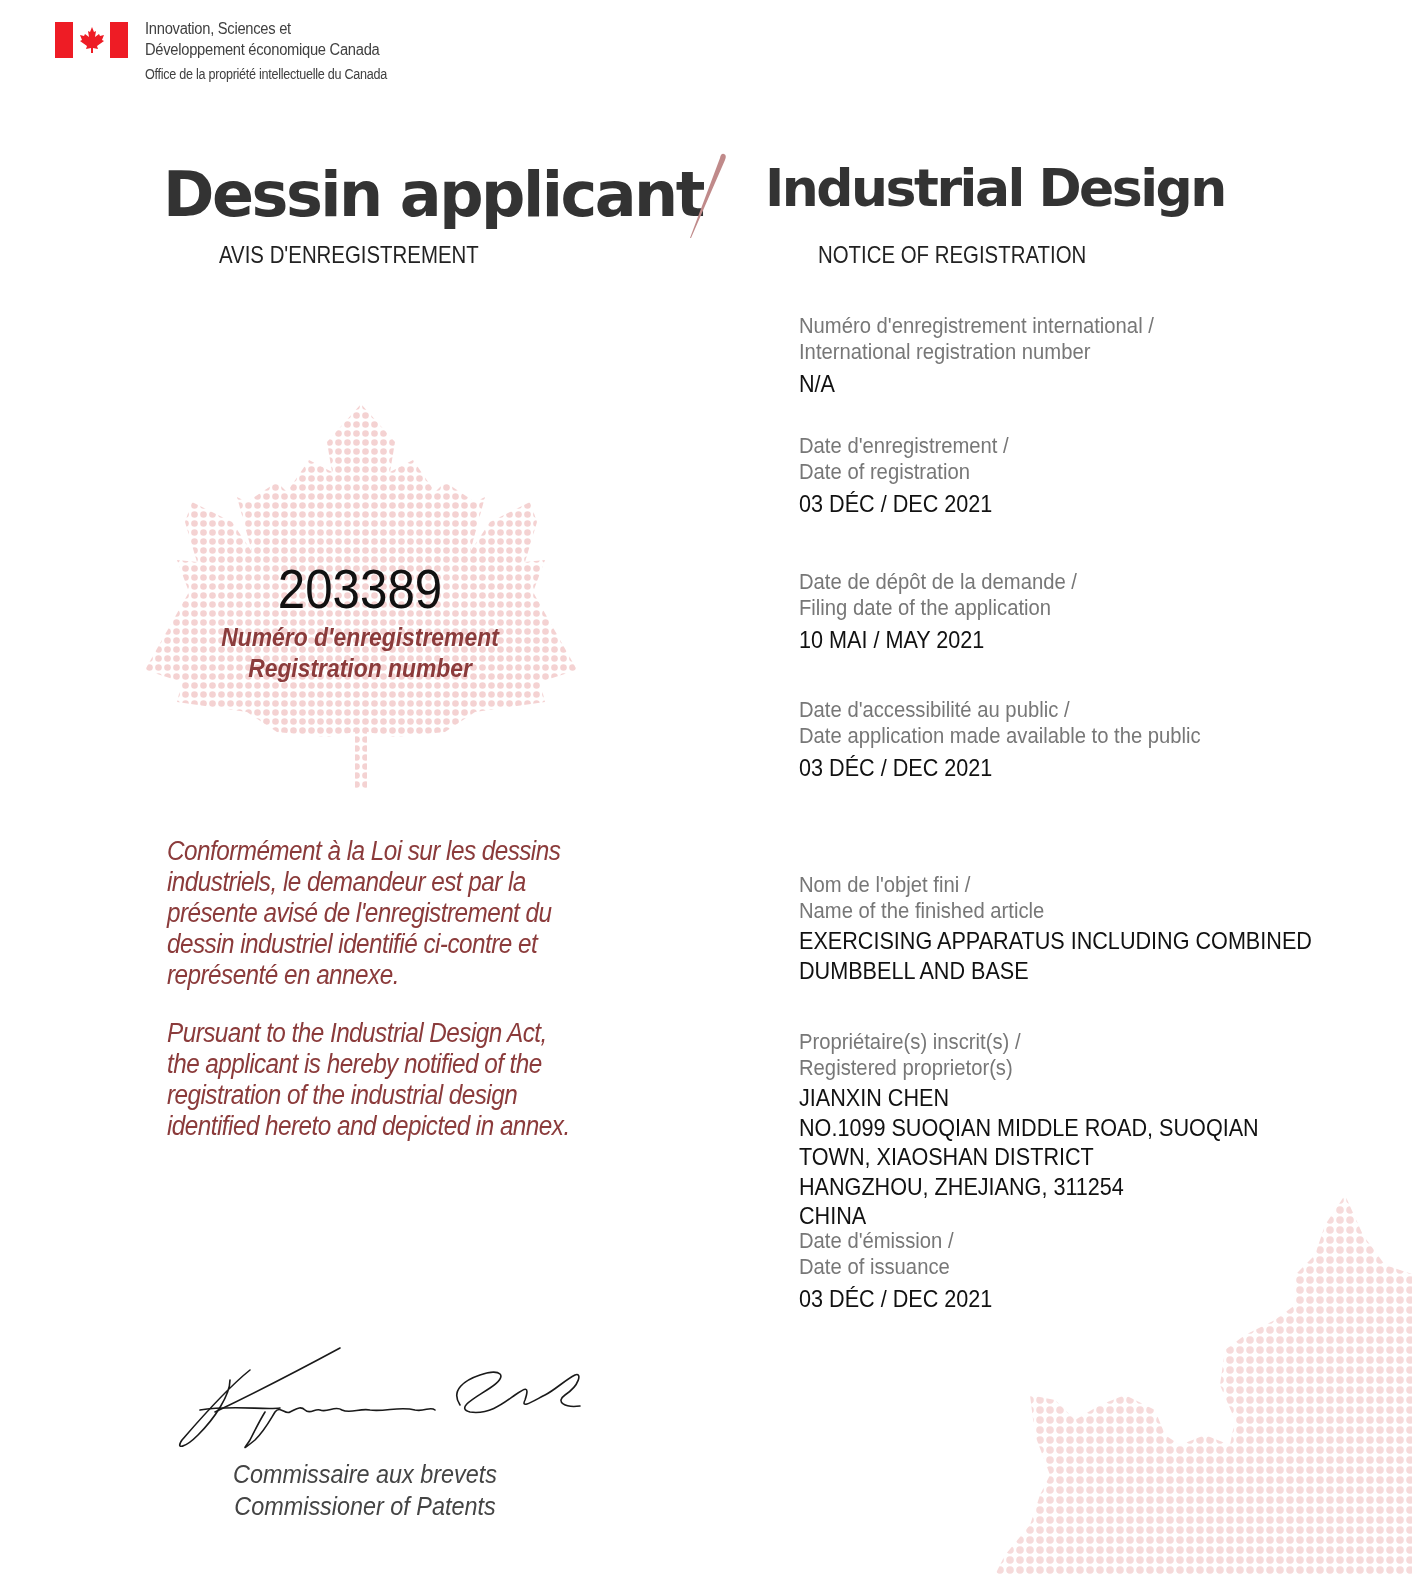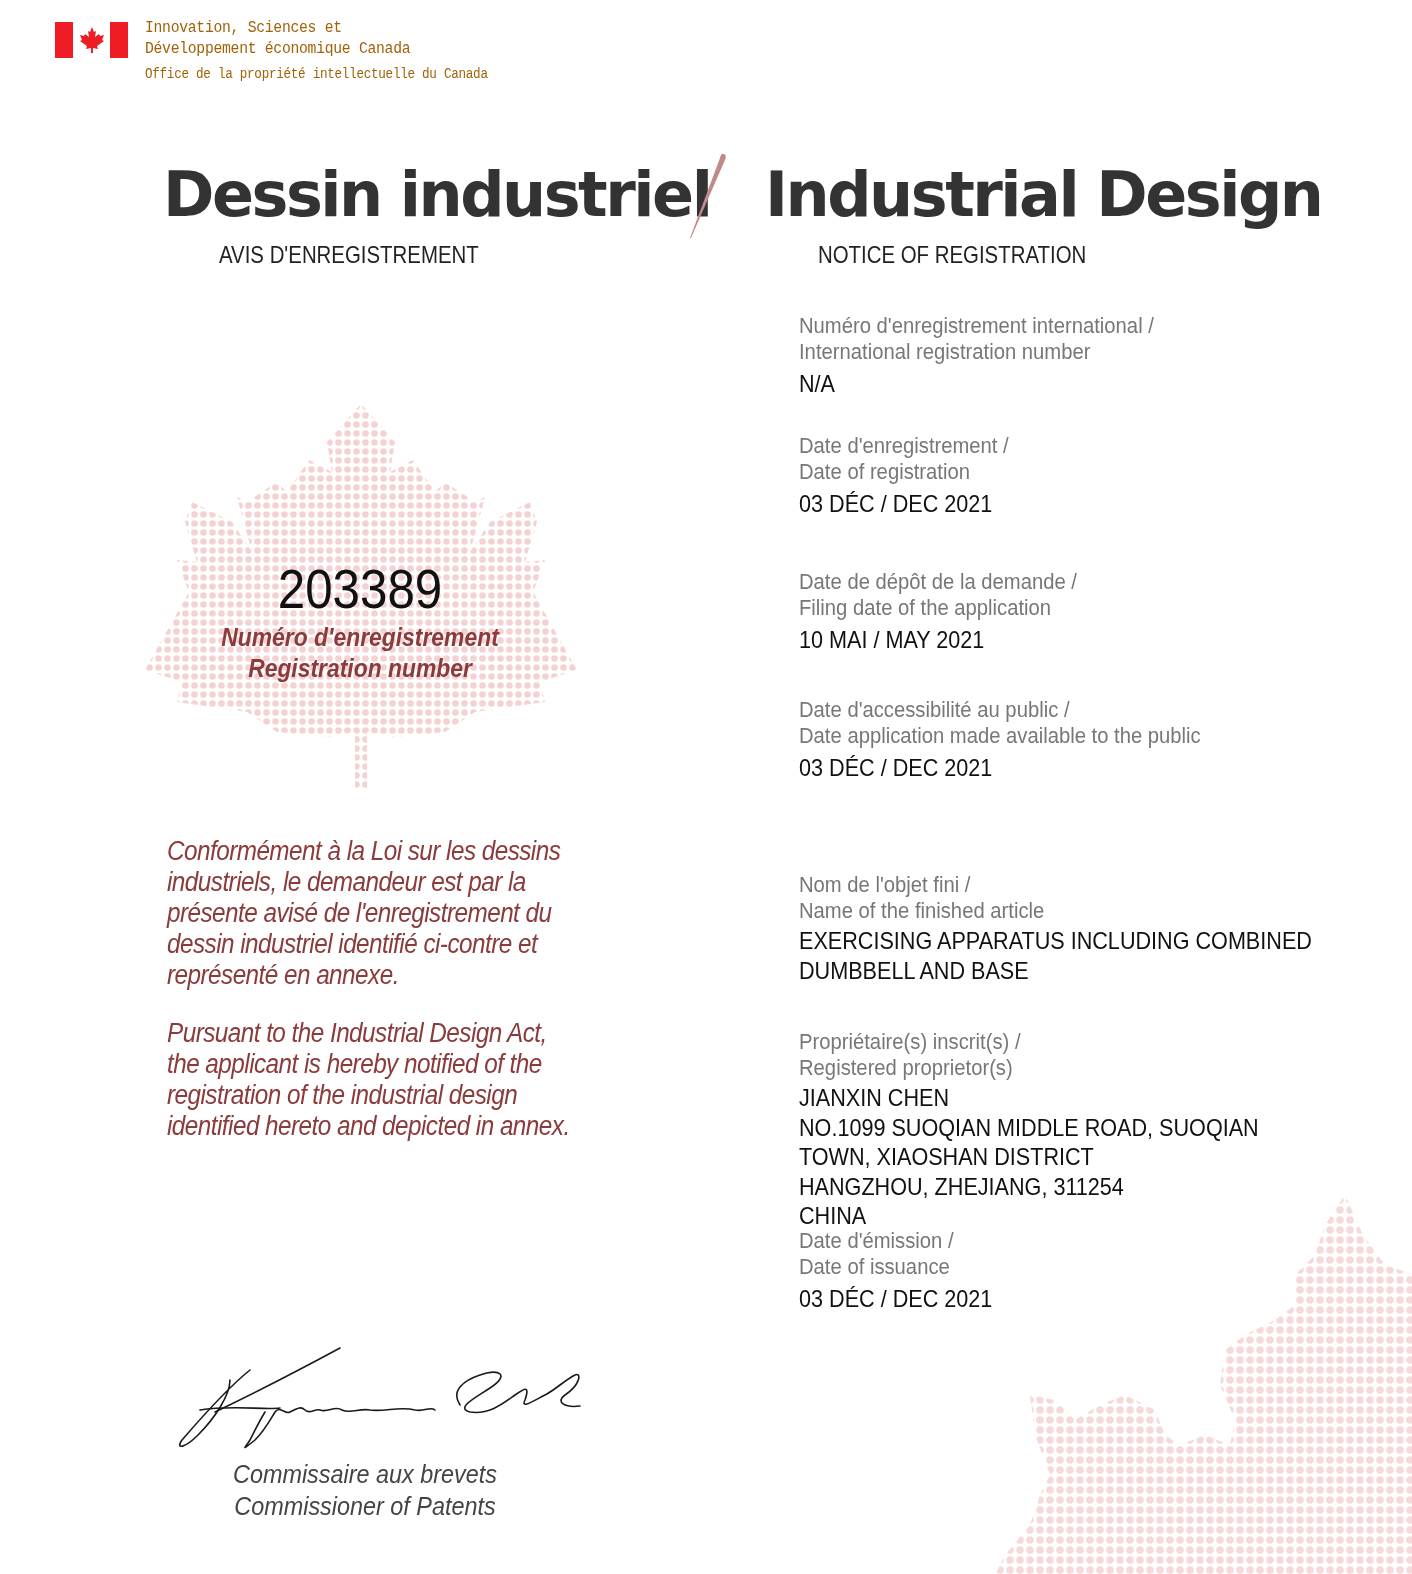--- a/index.html
+++ b/index.html
@@ -5,29 +5,29 @@
     * { margin: 0; padding: 0; box-sizing: border-box; }
     html, body { width: 1412px; height: 1574px; background: #ffffff; overflow: hidden; }
     body { position: relative; font-family: "Liberation Sans", sans-serif; color: #111; }
 
     
     .header { position: absolute; top: 18px; left: 55px; width: 700px; height: 70px; }
     .flag { position: absolute; left: 0; top: 4px; width: 73px; height: 36px; display: flex; }
     .flag .bar { width: 18px; height: 100%; background: #ee1c25; }
     .flag .mid { flex: 1; position: relative; background: #fff; }
     .flag .mid svg { position: absolute; left: 50%; top: 50%; transform: translate(-50%, -50%); }
-    .org { position: absolute; font-family: Liberation Mono, monospace; color: #a16207; letter-spacing: -0.3px; }
+    .org { position: absolute; font-family: Liberation Sans, sans-serif; color: #404040; letter-spacing: -0.3px; }
     .org .l1, .org .l2 { font-size: 16px; line-height: 21px; display: block; transform: scaleX(0.92); transform-origin: left; white-space: nowrap; }
     .org .l3 { font-size: 14px; line-height: 28px; display: block; transform: scaleX(0.9); transform-origin: left; white-space: nowrap; }
     .org-fr { left: 90px; top: 0; }
     .org-en { left: 442px; top: 0; }
 
     
     .title-fr { position: absolute; left: 163px; top: 158px; font-family: "DejaVu Sans", sans-serif; font-weight: bold; font-size: 62px; color: #333333; letter-spacing: -2.5px; white-space: nowrap; }
-    .title-en { position: absolute; left: 765px; top: 158px; font-family: "DejaVu Sans", sans-serif; font-weight: bold; font-size: 62px; color: #333333; letter-spacing: -2.5px; white-space: nowrap; }
+    .title-en { position: absolute; left: 765px; top: 158px; font-family: "DejaVu Sans", sans-serif; font-weight: bold; font-size: 52px; color: #333333; letter-spacing: -2.5px; white-space: nowrap; }
     .slash-sep { position: absolute; left: 688px; top: 152px; width: 40px; height: 90px; }
     .sub-fr { position: absolute; left: 219px; top: 241px; font-size: 24px; color: #222; transform: scaleX(0.85); transform-origin: left; white-space: nowrap; }
     .sub-en { position: absolute; left: 818px; top: 241px; font-size: 24px; color: #222; transform: scaleX(0.85); transform-origin: left; white-space: nowrap; }
 
     
     .leaf-main { position: absolute; left: 145px; top: 402px; width: 432px; height: 390px; }
     .leaf-corner { position: absolute; left: 995px; top: 1195px; width: 420px; height: 380px; overflow: hidden; }
 
     .regnum { position: absolute; left: 140px; top: 556px; width: 440px; text-align: center; font-size: 56px; color: #111; transform: scaleX(0.88); white-space: nowrap; }
     .regnum-lbl { position: absolute; left: 140px; top: 622px; width: 440px; text-align: center; font-size: 26px; font-style: italic; font-weight: bold; color: #8b3b3b; line-height: 31px; transform: scaleX(0.88); }
@@ -60,21 +60,21 @@
     </div>
     <div class="bar"></div>
   </div>
   <div class="org org-fr">
     <span class="l1">Innovation, Sciences et</span>
     <span class="l2">Développement économique Canada</span>
     <span class="l3">Office de la propriété intellectuelle du Canada</span>
   </div>
 </div>
 
-<div class="title-fr">Dessin industriel</div>
+<div class="title-fr">Dessin applicant</div>
 <svg class="slash-sep" viewBox="0 0 40 90">
   <path d="M36 2 Q39 3 37 8 L3 86 L2 86 L32 6 Q33 1 36 2 Z" fill="#c08a8a"></path>
 </svg>
 <div class="title-en">Industrial Design</div>
 <div class="sub-fr">AVIS D'ENREGISTREMENT</div>
 <div class="sub-en">NOTICE OF REGISTRATION</div>
 
 <svg class="leaf-main" viewBox="0 0 432 390">
   <defs>
     <pattern id="dots" x="0" y="0" width="9" height="9" patternUnits="userSpaceOnUse">

